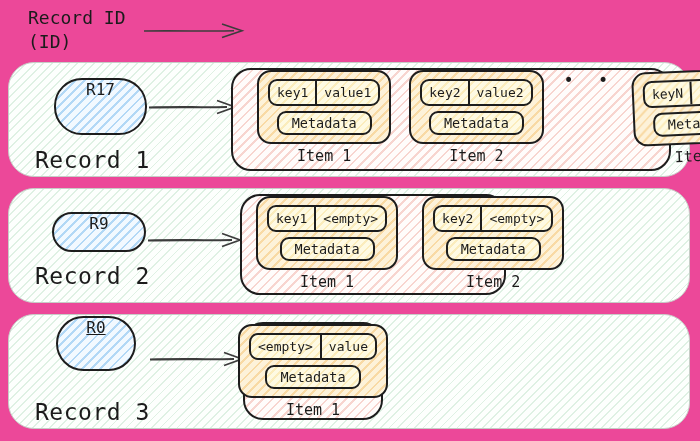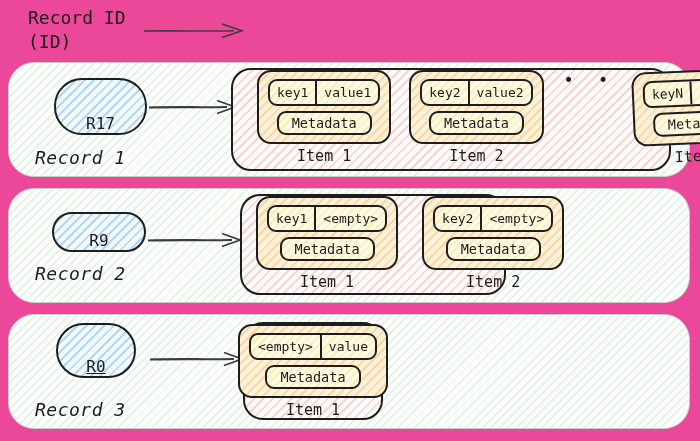--- a/index.html
+++ b/index.html
@@ -16,26 +16,26 @@
     position:absolute;left:8px;width:682px;height:115px;
     border:1.5px solid #c7cdc7;border-radius:26px;
     background-image:repeating-linear-gradient(135deg, rgba(167,214,180,.35) 0 1.3px, rgba(0,0,0,0) 1.3px 6px);
     background-color:#fdfffd;
     box-sizing:border-box;
   }
   .row1{top:62px;}
   .row2{top:188px;}
   .row3{top:314px;}
   .idbox{
-    position:absolute;display:flex;align-items:flex-end;justify-content:center;
+    position:absolute;display:flex;align-items:flex-start;justify-content:center;
     border:2px solid #1d1d1d;border-radius:28px;font-size:16px;
     background-image:repeating-linear-gradient(135deg, rgba(126,189,238,.55) 0 2px, rgba(0,0,0,0) 2px 6.5px);
     background-color:#f2f9ff;box-sizing:border-box;
   }
-  .rec-label{position:absolute;left:26px;font-size:18px;letter-spacing:.5px;font-style:italic;}
+  .rec-label{position:absolute;left:26px;font-size:23px;letter-spacing:.5px;}
   .conn{position:absolute;}
   
   .items{
     position:absolute;display:flex;align-items:flex-start;
     border:2px solid #1d1d1d;border-radius:20px;
     background-image:repeating-linear-gradient(135deg, rgba(236,154,142,.4) 0 1.8px, rgba(0,0,0,0) 1.8px 6.5px);
     background-color:#fffcfb;box-sizing:border-box;
   }
   .item{display:flex;flex-direction:column;align-items:center;}
   .ibox{
@@ -145,21 +145,21 @@
             <span class="cell v">&lt;empty&gt;</span>
           </div>
           <div class="meta">Metadata</div>
         </div>
         <div class="ilabel">Item 2</div>
       </div>
     </div>
   </div>
 
   <div class="row row3">
-    <div class="idbox" style="left:47px;top:8px;width:80px;height:55px;text-decoration:underline;">
+    <div class="idbox" style="left:47px;top:1px;width:80px;height:55px;text-decoration:underline;">
         <span>R0</span>
       </div>
     <svg class="conn" style="left:139px;top:33px;" width="100" height="22" viewBox="0 0 100 22">
       <path d="M2 11.5 C 32 10.8, 62 11.6, 86 11" stroke="#3c3c3c" stroke-width="2.2" fill="none"></path>
       <path d="M76 4.5 L94 11 L76 17.5" stroke="#3c3c3c" stroke-width="1.8" fill="none"></path>
     </svg>
     <div class="rec-label" style="top:84px;">Record 3</div>
 
     <div class="items" style="left:234px;top:7px;width:140px;height:98px;justify-content:center;">
       <div class="item">

